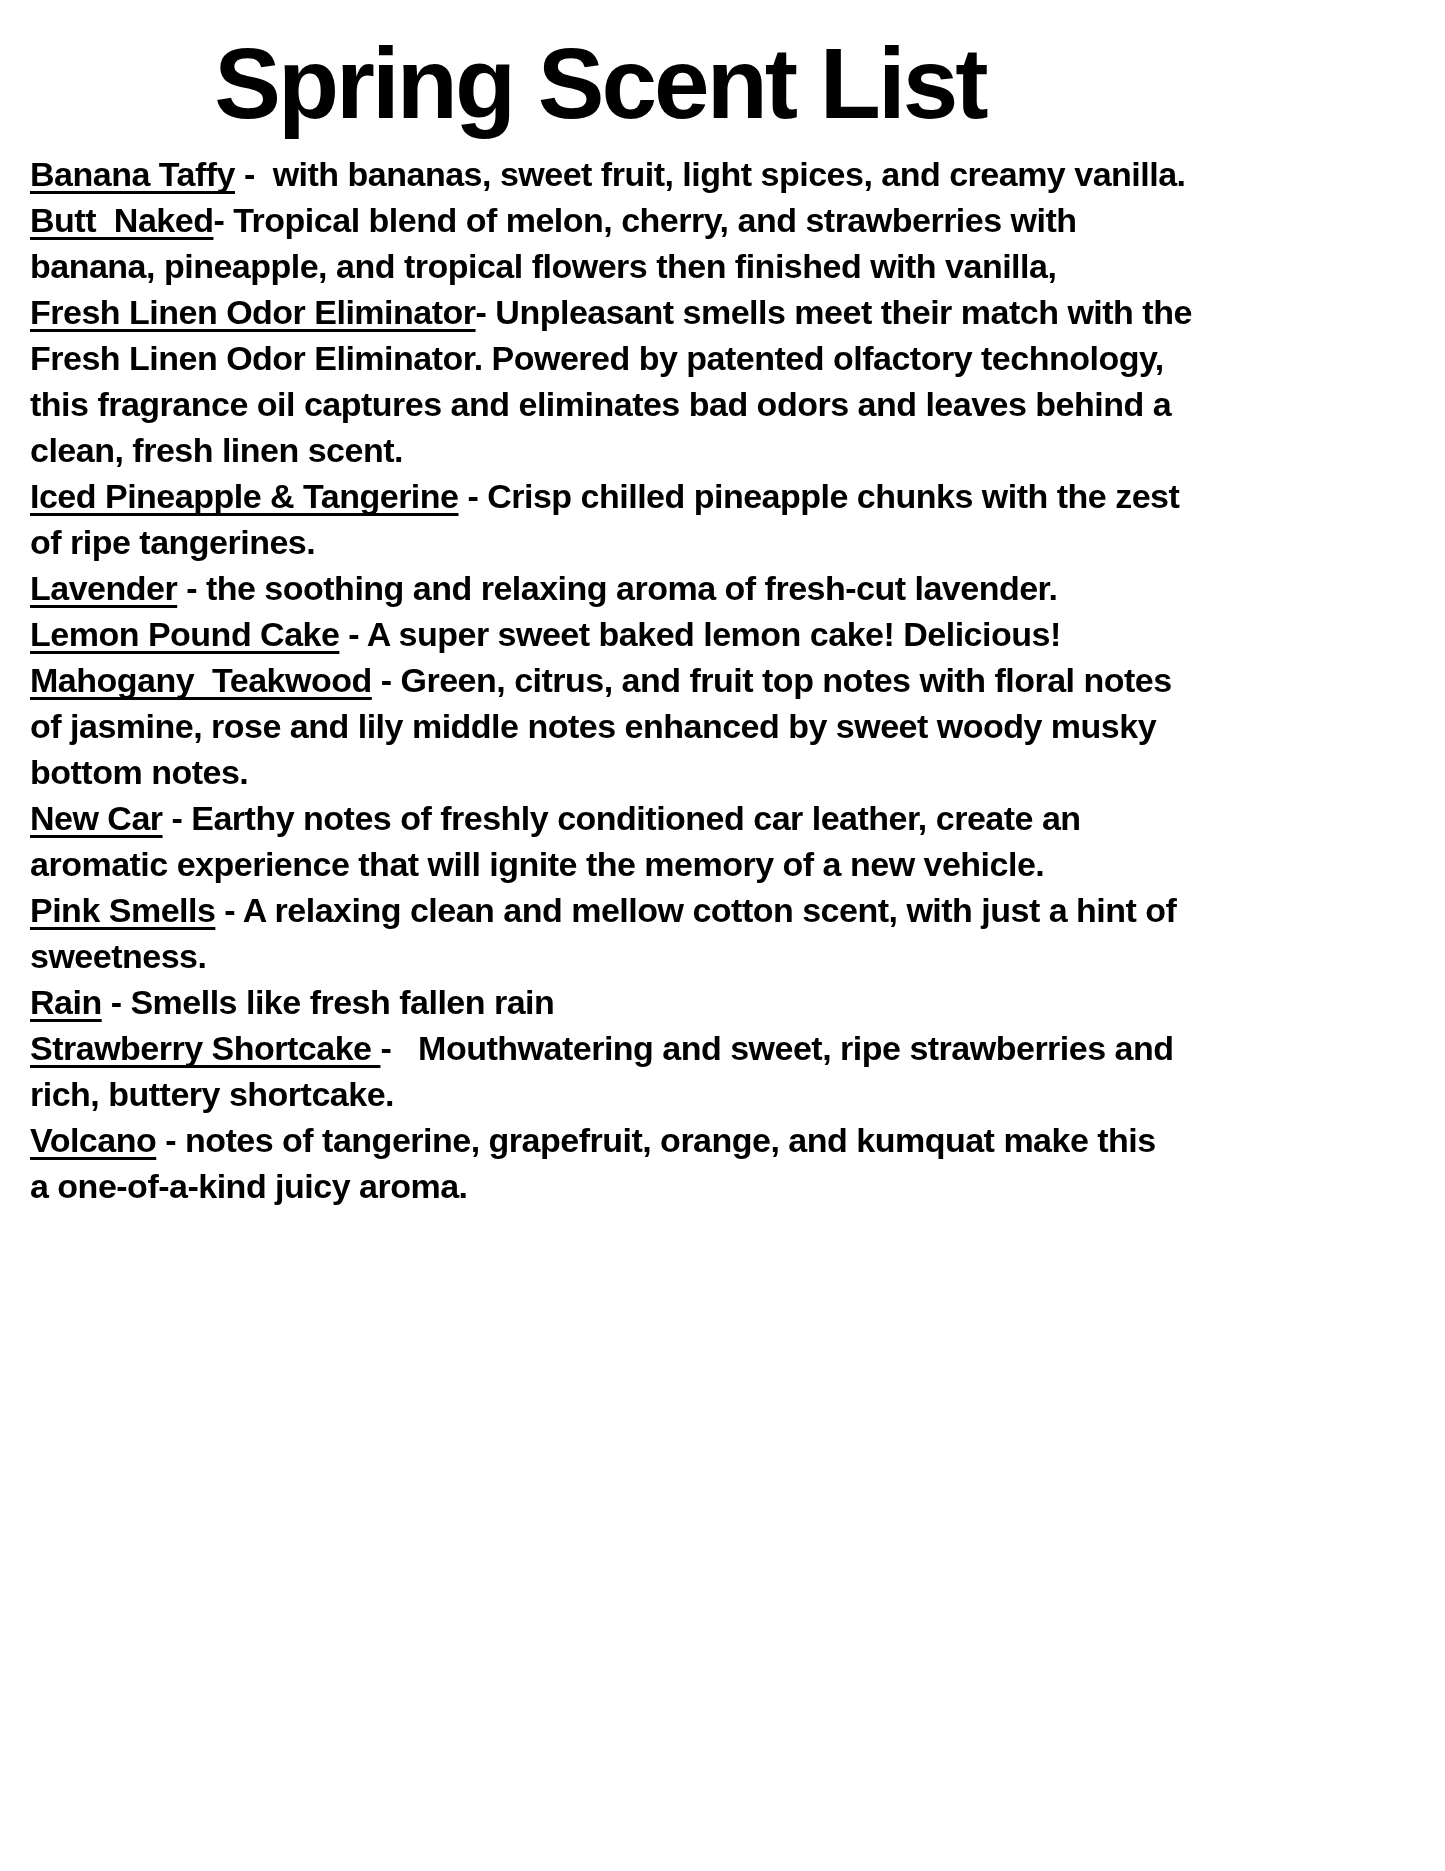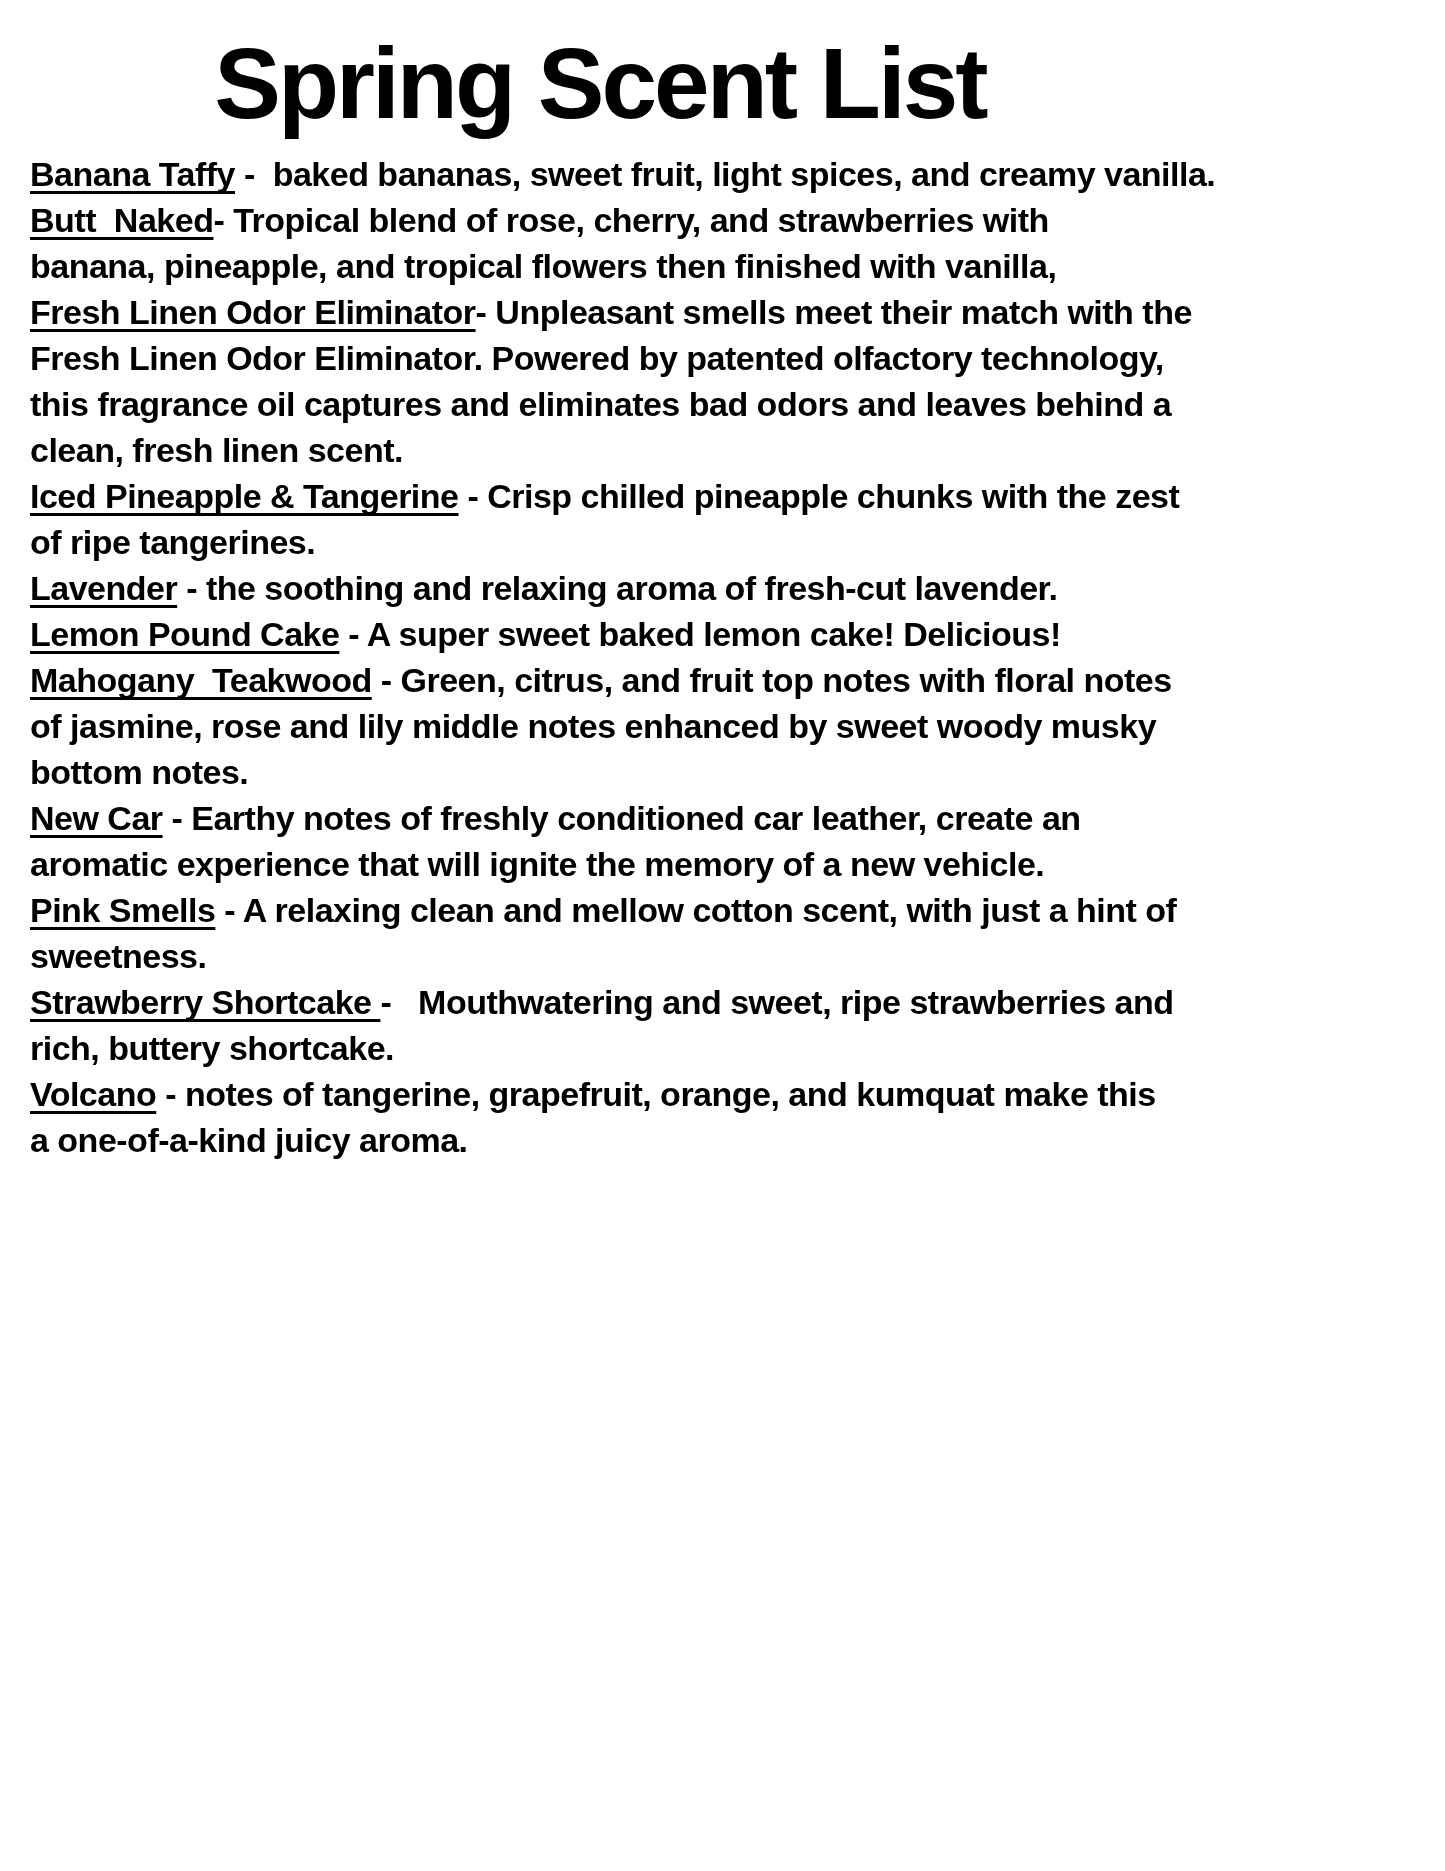--- a/index.html
+++ b/index.html
@@ -51,23 +51,23 @@
   .scent-name-tail, .scent-sep, .scent-desc {
     text-decoration: none;
   }
 </style>
 </head>
 <body style="background: rgb(255, 255, 255); color: rgb(0, 0, 0);">
 
 <div class="page">
   <h1 class="title">Spring Scent List</h1>
   <div class="scent-list" id="scent-list">
-  <p class="scent"><span class="scent-name">Banana Taffy</span><span class="scent-name-tail"></span><span class="scent-sep"> -  </span><span class="scent-desc">baked bananas, sweet fruit, light spices, and creamy vanilla.</span></p>
+  <p class="scent"><span class="scent-name">Banana Taffy</span><span class="scent-name-tail"></span><span class="scent-sep"> -  </span><span class="scent-desc">with bananas, sweet fruit, light spices, and creamy vanilla.</span></p>
 
-  <p class="scent"><span class="scent-name">Butt  Naked</span><span class="scent-name-tail"></span><span class="scent-sep">- </span><span class="scent-desc">Tropical blend of rose, cherry, and strawberries with
+  <p class="scent"><span class="scent-name">Butt  Naked</span><span class="scent-name-tail"></span><span class="scent-sep">- </span><span class="scent-desc">Tropical blend of melon, cherry, and strawberries with
 banana, pineapple, and tropical flowers then finished with vanilla,</span></p>
 
   <p class="scent"><span class="scent-name">Fresh Linen Odor Eliminator</span><span class="scent-name-tail"></span><span class="scent-sep">- </span><span class="scent-desc">Unpleasant smells meet their match with the
 Fresh Linen Odor Eliminator. Powered by patented olfactory technology,
 this fragrance oil captures and eliminates bad odors and leaves behind a
 clean, fresh linen scent.</span></p>
 
 
 
   <p class="scent"><span class="scent-name">Iced Pineapple &amp; Tangerine</span><span class="scent-name-tail"></span><span class="scent-sep"> - </span><span class="scent-desc">Crisp chilled pineapple chunks with the zest
@@ -81,20 +81,21 @@
   <p class="scent"><span class="scent-name">Mahogany  Teakwood</span><span class="scent-name-tail"></span><span class="scent-sep"> - </span><span class="scent-desc">Green, citrus, and fruit top notes with floral notes
 of jasmine, rose and lily middle notes enhanced by sweet woody musky
 bottom notes.</span></p>
 
   <p class="scent"><span class="scent-name">New Car</span><span class="scent-name-tail"></span><span class="scent-sep"> - </span><span class="scent-desc">Earthy notes of freshly conditioned car leather, create an
 aromatic experience that will ignite the memory of a new vehicle.</span></p>
 
   <p class="scent"><span class="scent-name">Pink Smells</span><span class="scent-name-tail"></span><span class="scent-sep"> - </span><span class="scent-desc">A relaxing clean and mellow cotton scent, with just a hint of
 sweetness.</span></p>
 
+  <p class="scent"><span class="scent-name">Rain</span><span class="scent-name-tail"></span><span class="scent-sep"> - </span><span class="scent-desc">Smells like fresh fallen rain</span></p>
 
 
   <p class="scent"><span class="scent-name">Strawberry Shortcake </span><span class="scent-name-tail"></span><span class="scent-sep">-   </span><span class="scent-desc">Mouthwatering and sweet, ripe strawberries and
 rich, buttery shortcake.</span></p>
 
   <p class="scent"><span class="scent-name">Volcano</span><span class="scent-name-tail"></span><span class="scent-sep"> - </span><span class="scent-desc">notes of tangerine, grapefruit, orange, and kumquat make this
 a one-of-a-kind juicy aroma.</span></p>
 </div>
 </div>
 

